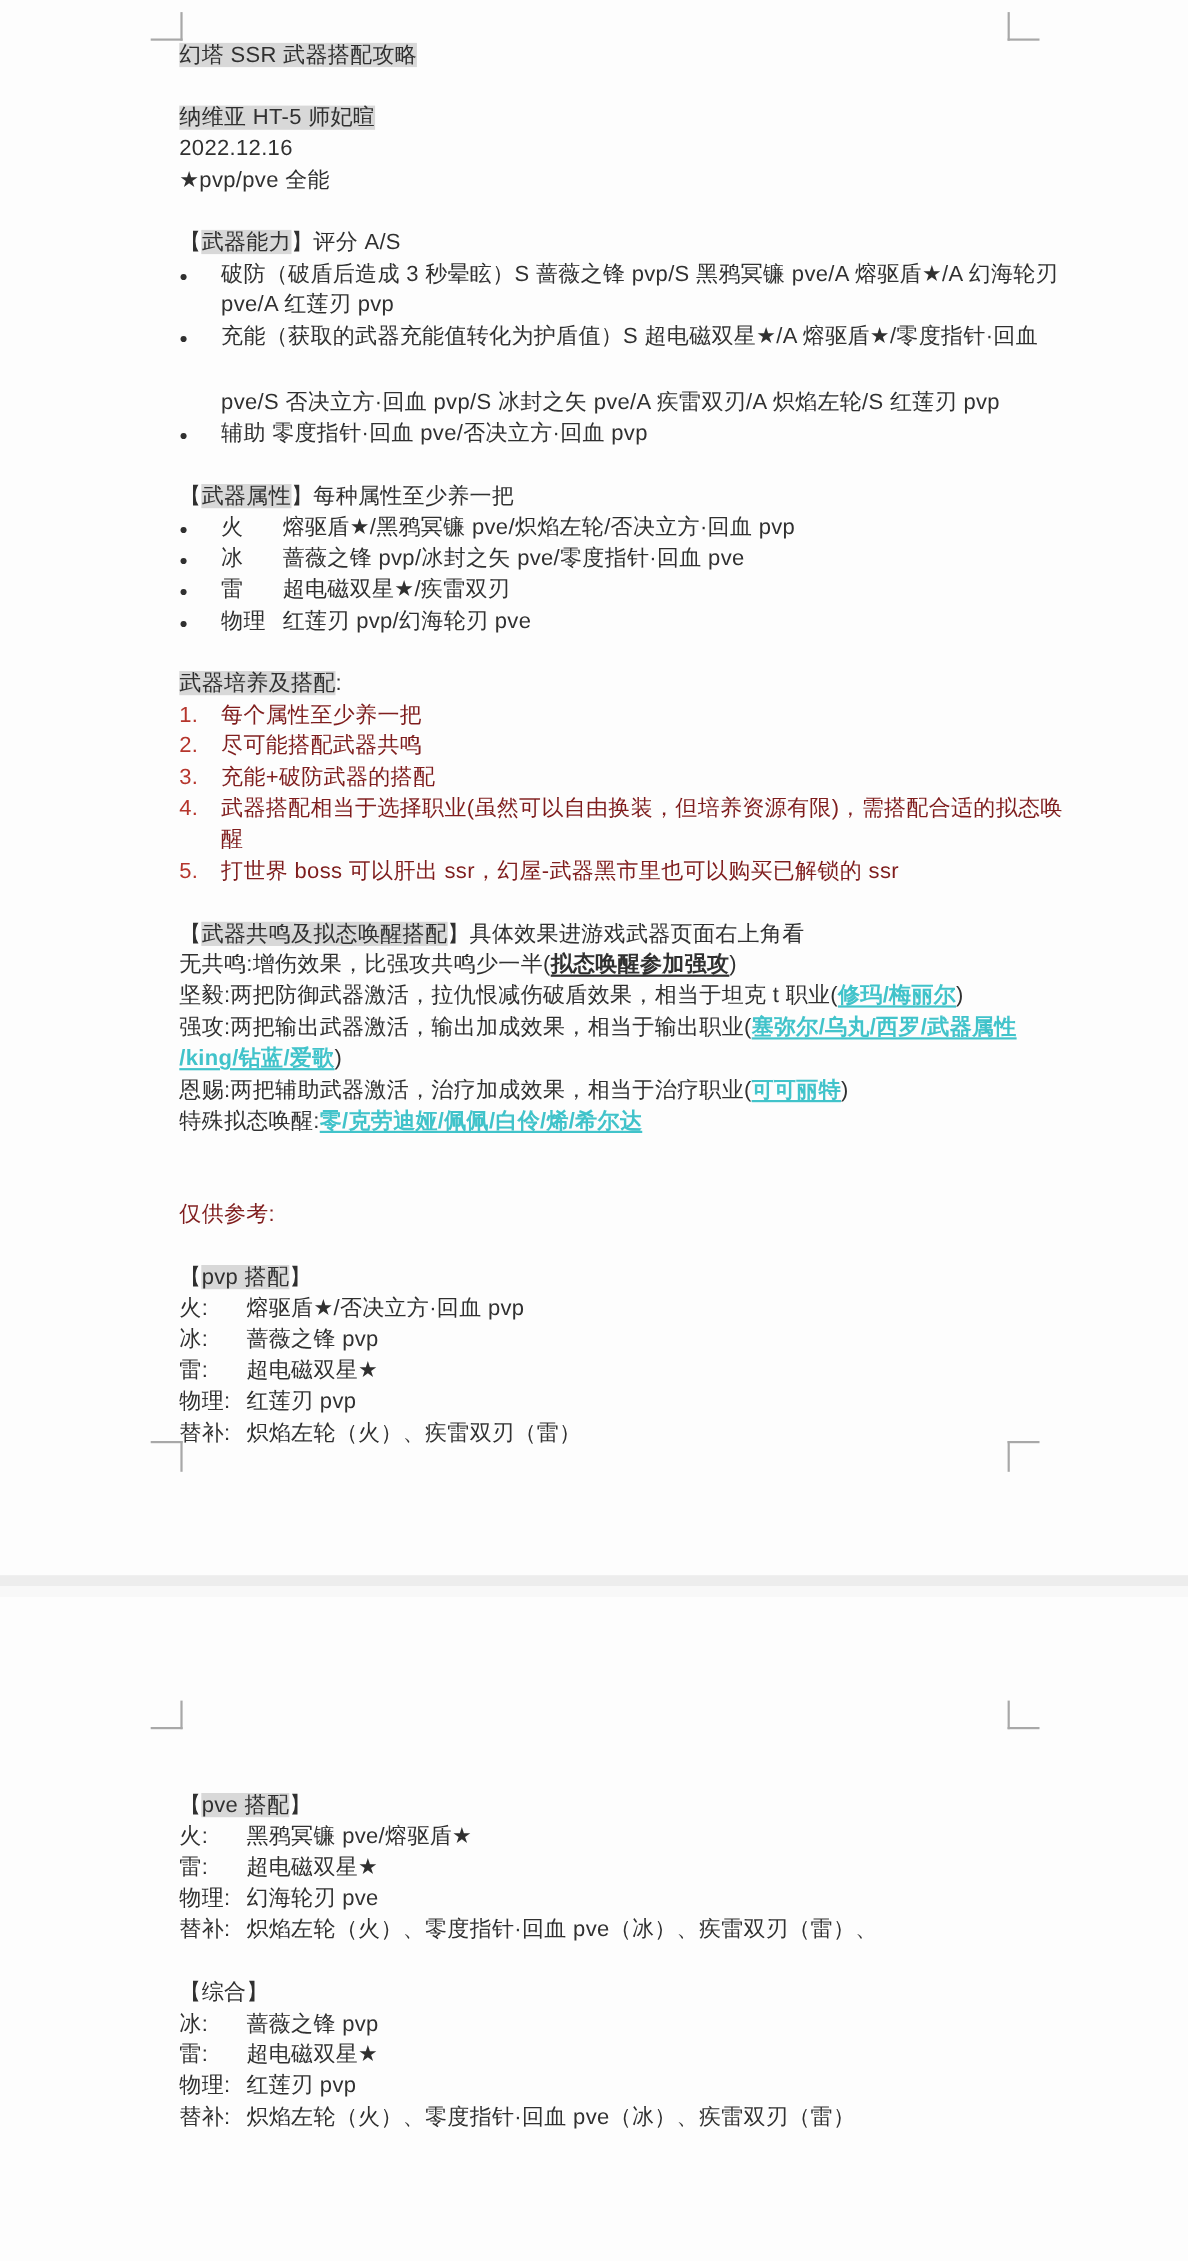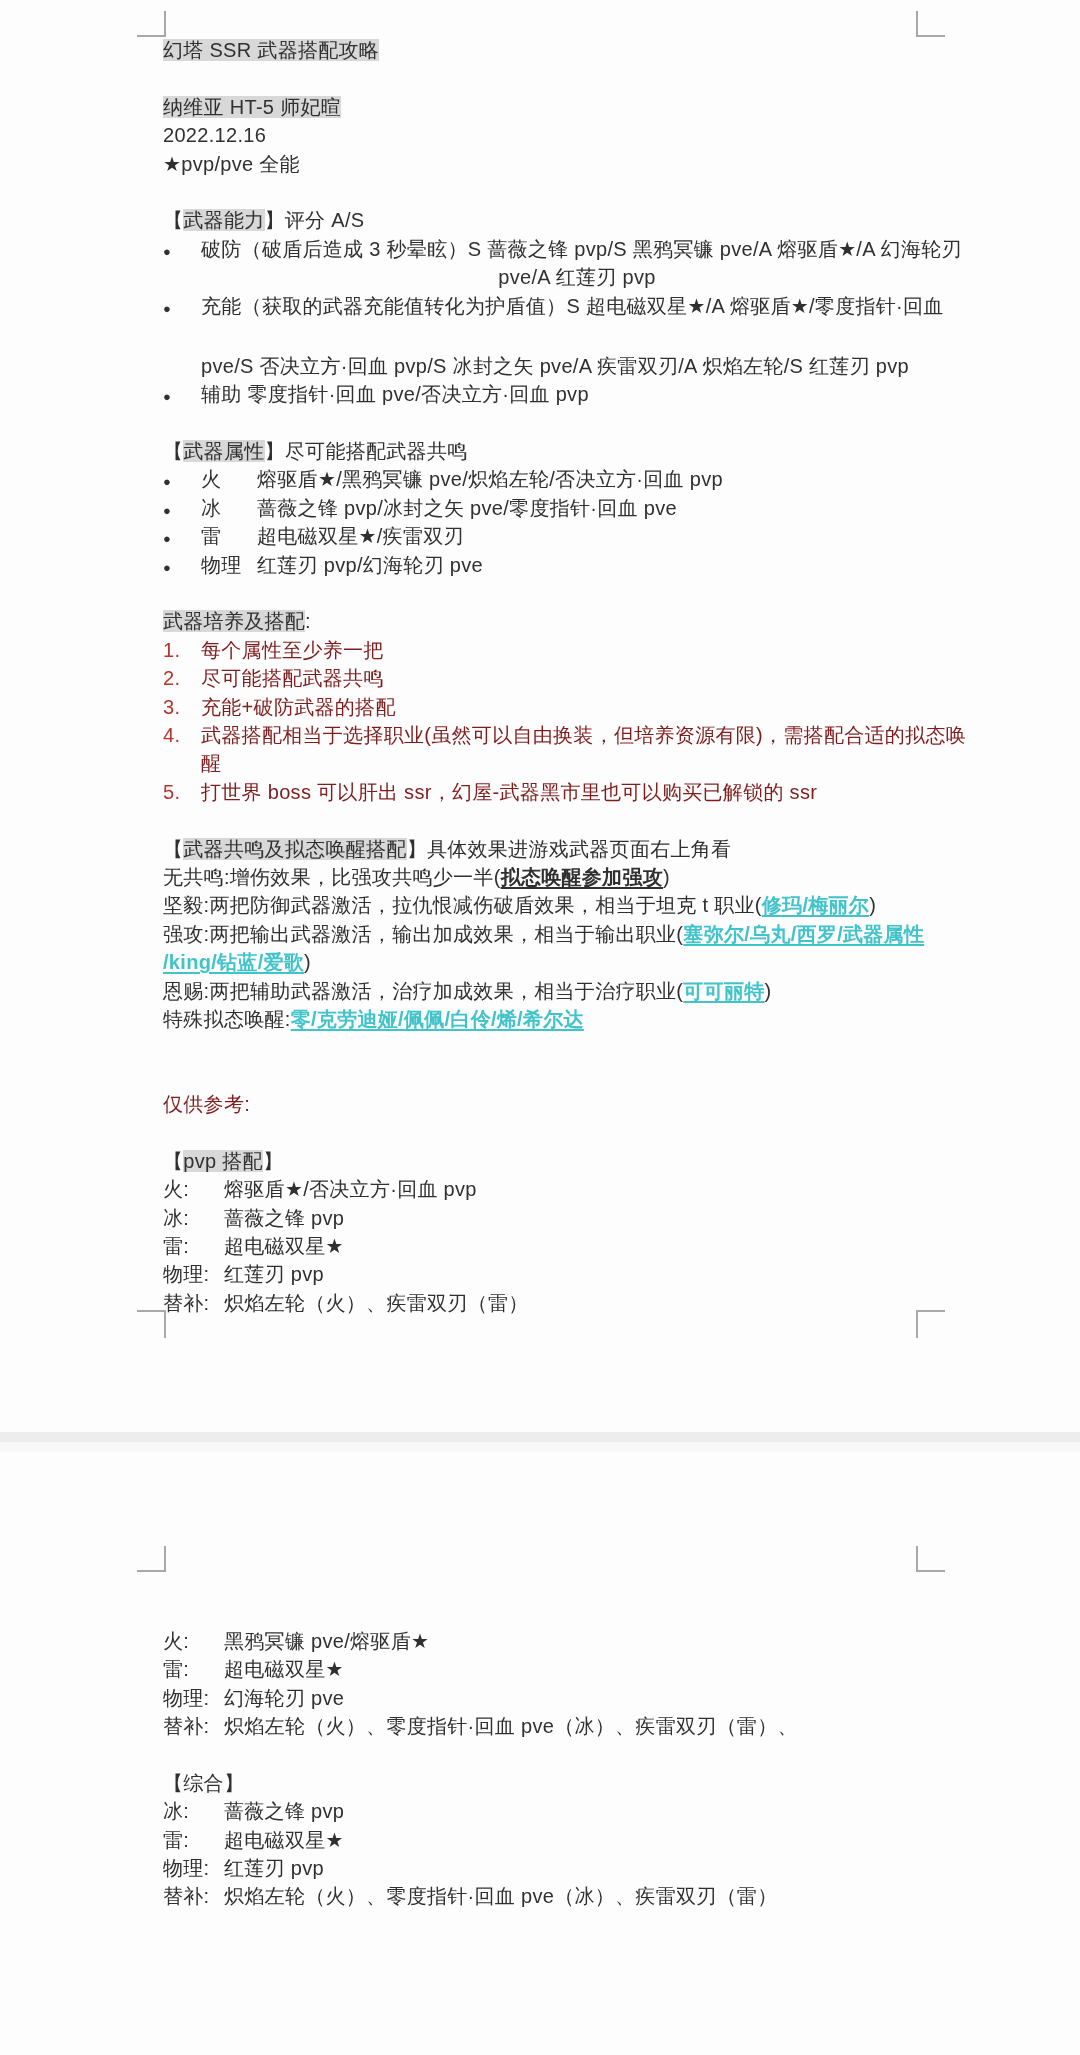--- a/index.html
+++ b/index.html
@@ -56,26 +56,26 @@
 
   <div class="textblock" id="page1-text">
       <div class="line"><span class="run hl">幻塔 SSR 武器搭配攻略</span></div>
       <div class="line"></div>
       <div class="line"><span class="run hl">纳维亚 HT-5 师妃暄</span></div>
       <div class="line"><span class="run">2022.12.16</span></div>
       <div class="line"><span class="run">★pvp/pve 全能</span></div>
       <div class="line"></div>
       <div class="line"><span class="run">【</span><span class="run hl">武器能力</span><span class="run">】评分 A/S</span></div>
       <div class="line"><span class="run bullet">●</span><span class="run">破防（破盾后造成 3 秒晕眩）S 蔷薇之锋 pvp/S 黑鸦冥镰 pve/A 熔驱盾★/A 幻海轮刃</span></div>
-      <div class="line" style="padding-left: 38px; text-align: center;"><span class="run">pve/A 红莲刃 pvp</span></div>
+      <div class="line" style="padding-left: 38px;"><span class="run">pve/A 红莲刃 pvp</span></div>
       <div class="line"><span class="run bullet">●</span><span class="run">充能（获取的武器充能值转化为护盾值）S 超电磁双星★/A 熔驱盾★/零度指针·回血</span></div>
       <div class="line" style="padding-left: 38px; margin-top: 32px;"><span class="run">pve/S 否决立方·回血 pvp/S 冰封之矢 pve/A 疾雷双刃/A 炽焰左轮/S 红莲刃 pvp</span></div>
       <div class="line"><span class="run bullet">●</span><span class="run">辅助 零度指针·回血 pve/否决立方·回血 pvp</span></div>
       <div class="line"></div>
-      <div class="line"><span class="run">【</span><span class="run hl">武器属性</span><span class="run">】尽可能搭配武器共鸣</span></div>
+      <div class="line"><span class="run">【</span><span class="run hl">武器属性</span><span class="run">】每种属性至少养一把</span></div>
       <div class="line"><span class="run bullet">●</span><span class="run alab">火</span><span class="run">熔驱盾★/黑鸦冥镰 pve/炽焰左轮/否决立方·回血 pvp</span></div>
       <div class="line"><span class="run bullet">●</span><span class="run alab">冰</span><span class="run">蔷薇之锋 pvp/冰封之矢 pve/零度指针·回血 pve</span></div>
       <div class="line"><span class="run bullet">●</span><span class="run alab">雷</span><span class="run">超电磁双星★/疾雷双刃</span></div>
       <div class="line"><span class="run bullet">●</span><span class="run alab">物理</span><span class="run">红莲刃 pvp/幻海轮刃 pve</span></div>
       <div class="line"></div>
       <div class="line"><span class="run hl">武器培养及搭配</span><span class="run">:</span></div>
       <div class="line"><span class="run num">1.</span><span class="run red">每个属性至少养一把</span></div>
       <div class="line"><span class="run num">2.</span><span class="run red">尽可能搭配武器共鸣</span></div>
       <div class="line"><span class="run num">3.</span><span class="run red">充能+破防武器的搭配</span></div>
       <div class="line"><span class="run num">4.</span><span class="run red">武器搭配相当于选择职业(虽然可以自由换装，但培养资源有限)，需搭配合适的拟态唤</span></div>
@@ -96,20 +96,21 @@
       <div class="line"><span class="run">【</span><span class="run hl">pvp 搭配</span><span class="run">】</span></div>
       <div class="line"><span class="run lab">火:</span><span class="run">熔驱盾★/否决立方·回血 pvp</span></div>
       <div class="line"><span class="run lab">冰:</span><span class="run">蔷薇之锋 pvp</span></div>
       <div class="line"><span class="run lab">雷:</span><span class="run">超电磁双星★</span></div>
       <div class="line"><span class="run lab">物理:</span><span class="run">红莲刃 pvp</span></div>
       <div class="line"><span class="run lab">替补:</span><span class="run">炽焰左轮（火）、疾雷双刃（雷）</span></div>
     </div>
   <div class="textblock" id="page2-text">
       <div class="line"></div>
       <div class="line"></div>
+      <div class="line"><span class="run">【</span><span class="run hl">pve 搭配</span><span class="run">】</span></div>
       <div class="line"><span class="run lab">火:</span><span class="run">黑鸦冥镰 pve/熔驱盾★</span></div>
       <div class="line"><span class="run lab">雷:</span><span class="run">超电磁双星★</span></div>
       <div class="line"><span class="run lab">物理:</span><span class="run">幻海轮刃 pve</span></div>
       <div class="line"><span class="run lab">替补:</span><span class="run">炽焰左轮（火）、零度指针·回血 pve（冰）、疾雷双刃（雷）、</span></div>
       <div class="line"></div>
       <div class="line"><span class="run">【综合】</span></div>
       <div class="line"><span class="run lab">冰:</span><span class="run">蔷薇之锋 pvp</span></div>
       <div class="line"><span class="run lab">雷:</span><span class="run">超电磁双星★</span></div>
       <div class="line"><span class="run lab">物理:</span><span class="run">红莲刃 pvp</span></div>
       <div class="line"><span class="run lab">替补:</span><span class="run">炽焰左轮（火）、零度指针·回血 pve（冰）、疾雷双刃（雷）</span></div>

